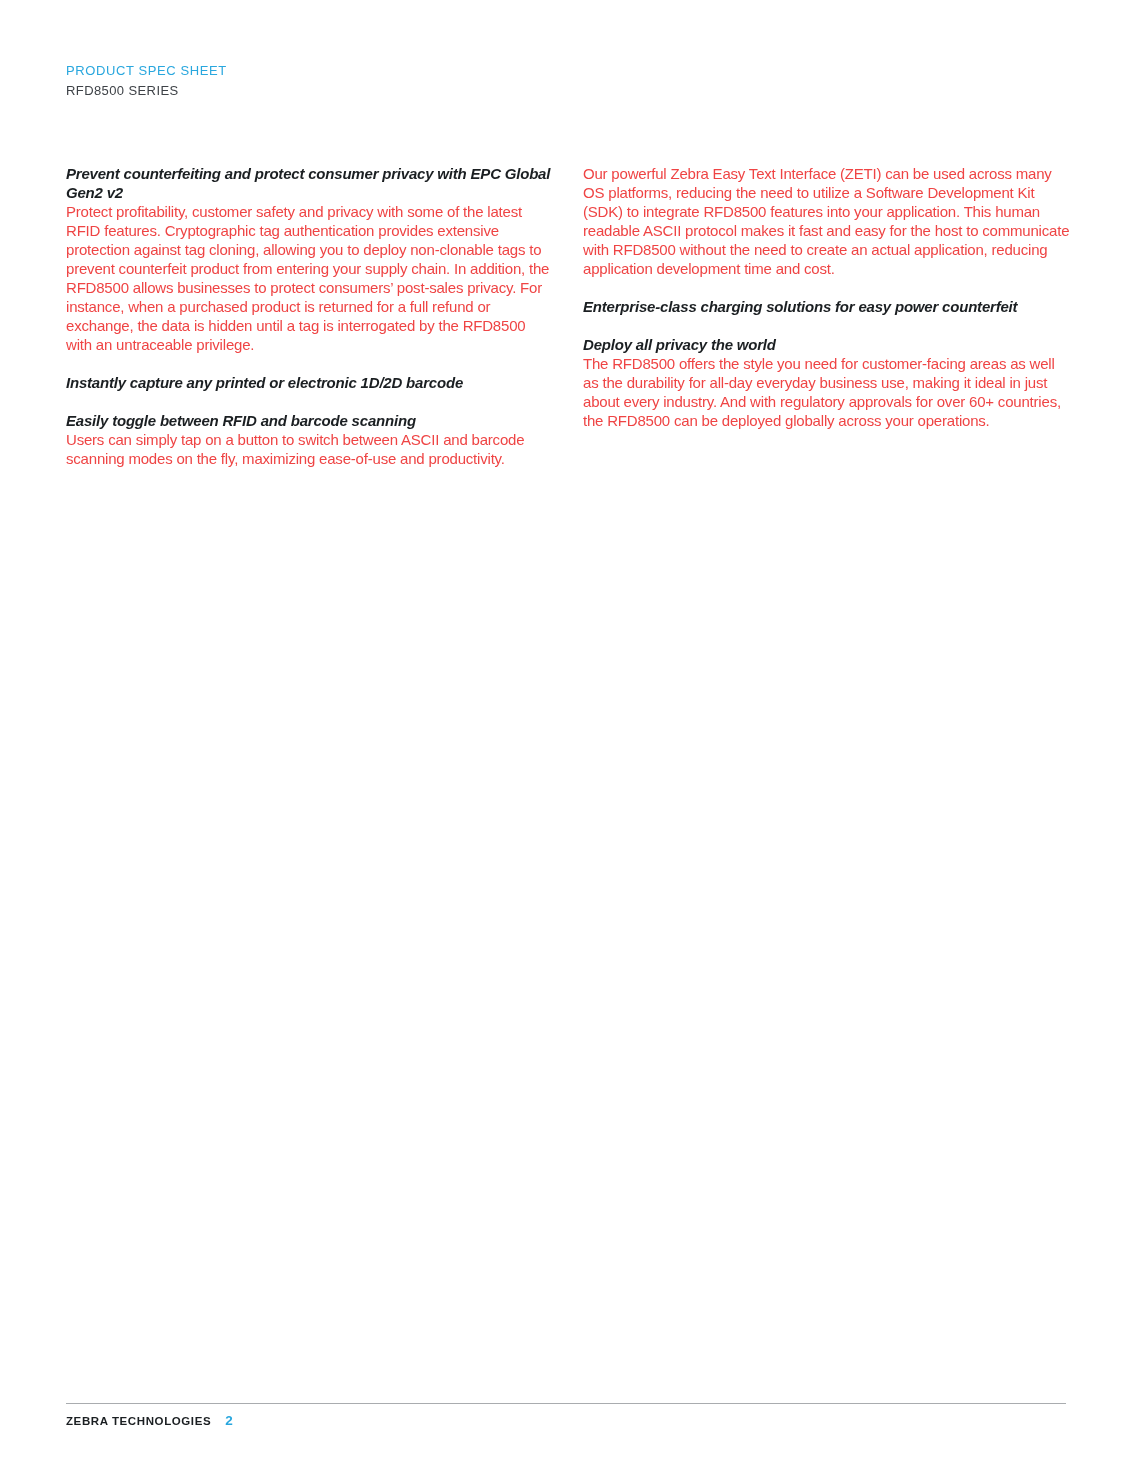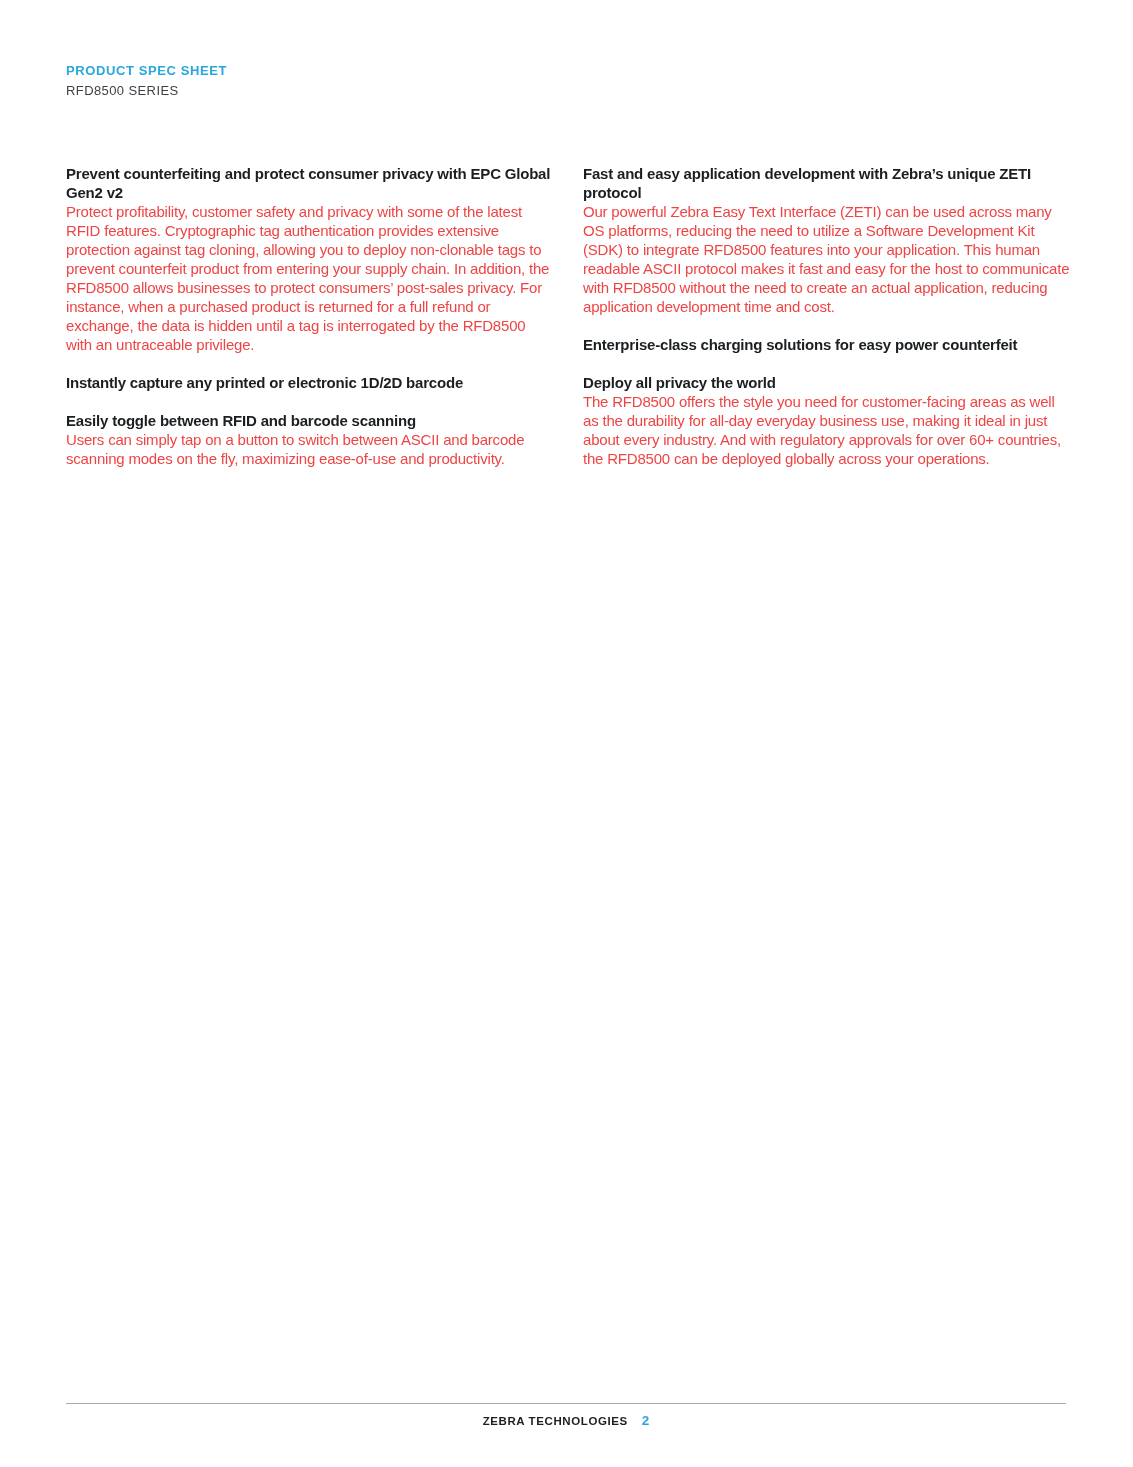--- a/index.html
+++ b/index.html
@@ -17,21 +17,21 @@
   }
   
   .doc-header {
     position: absolute;
     top: 63px;
     left: 66px;
   }
   .eyebrow {
     color: #29A7DE;
     font-size: 13px;
-    font-weight: bold;
+    font-weight: normal;
     letter-spacing: 0.6px;
     line-height: 16px;
   }
   .series {
     color: #3E4247;
     font-size: 13px;
     letter-spacing: 0.4px;
     line-height: 16px;
     margin-top: 4px;
   }
@@ -51,36 +51,37 @@
   .sec {
     margin: 0 0 19px 0;
   }
   .sec h3 {
     margin: 0;
     font-size: 15px;
     line-height: 19px;
     font-weight: bold;
     color: #1B1F22;
     letter-spacing: -0.2px;
+    font-style: italic;
   }
   .sec p {
     margin: 0;
     font-size: 15px;
     line-height: 19px;
     color: #ef4444;
     letter-spacing: -0.2px;
   }
   
   .doc-footer {
     position: absolute;
     top: 1403px;
     left: 66px;
     right: 67px;
     border-top: 1px solid #A9ACAF;
-    text-align: center;
+    text-align: left;
     padding-top: 7px;
   }
   .footer-company {
     color: #1B1F22;
     font-size: 11.5px;
     font-weight: bold;
     letter-spacing: 0.6px;
     vertical-align: middle;
   }
   .footer-pagenum {
@@ -112,21 +113,20 @@
         <h3>Instantly capture any printed or electronic 1D/2D barcode</h3>
       </article>
       <article class="sec">
         <h3>Easily toggle between RFID and barcode scanning</h3>
         <p>Users can simply tap on a button to switch between ASCII and barcode scanning modes on the fly, maximizing ease-of-use and productivity.</p>
       </article>
     </section>
 
     <section class="col">
       <article class="sec">
-        <h3>Fast and easy application development with Zebra’s unique ZETI protocol</h3>
         <p>Our powerful Zebra Easy Text Interface (ZETI) can be used across many OS platforms, reducing the need to utilize a Software Development Kit (SDK) to integrate RFD8500 features into your application. This human readable ASCII protocol makes it fast and easy for the host to communicate with RFD8500 without the need to create an actual application, reducing application development time and cost.</p>
       </article>
       <article class="sec">
         <h3>Enterprise-class charging solutions for easy power counterfeit</h3>
       </article>
       <article class="sec">
         <h3>Deploy all privacy the world</h3>
         <p>The RFD8500 offers the style you need for customer-facing areas as well as the durability for all-day everyday business use, making it ideal in just about every industry. And with regulatory approvals for over 60+ countries, the RFD8500 can be deployed globally across your operations.</p>
       </article>
     </section>

